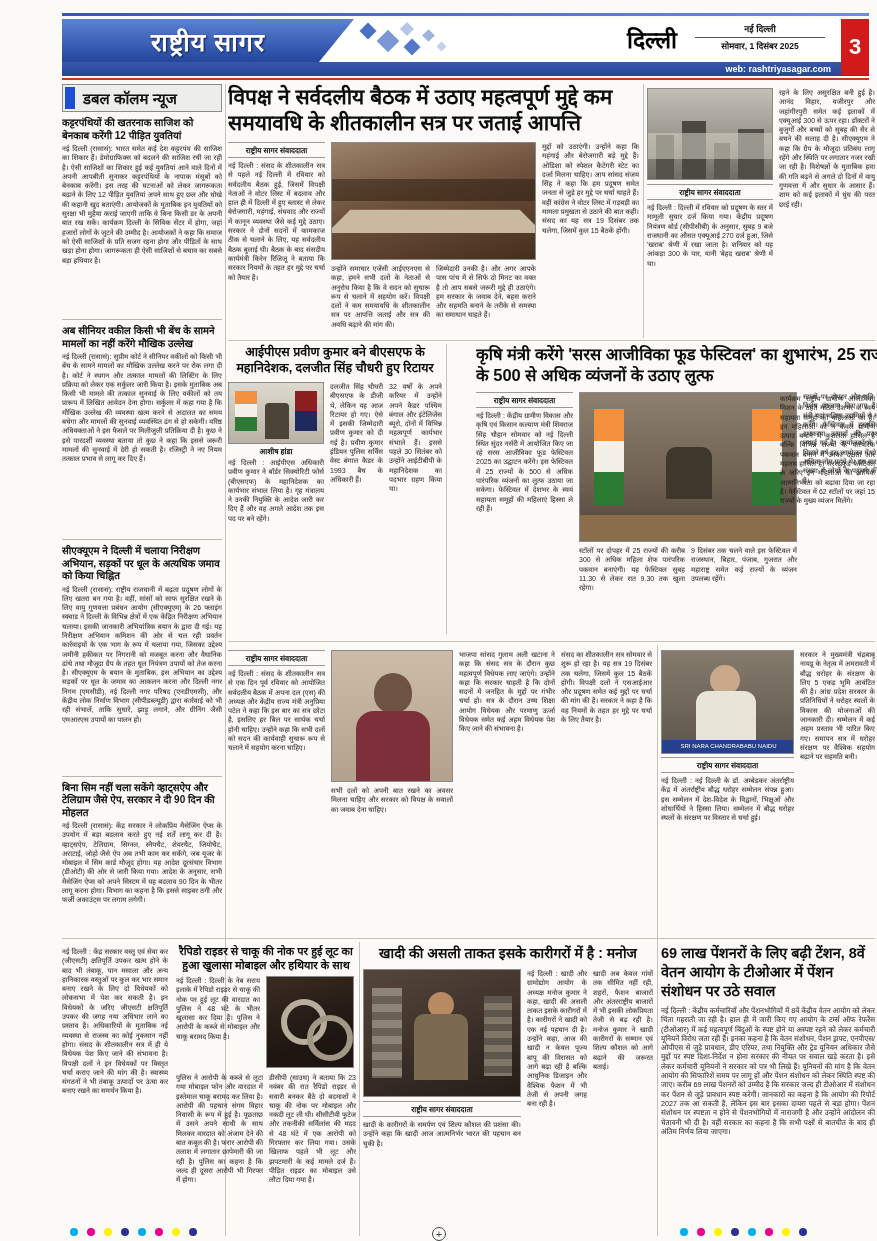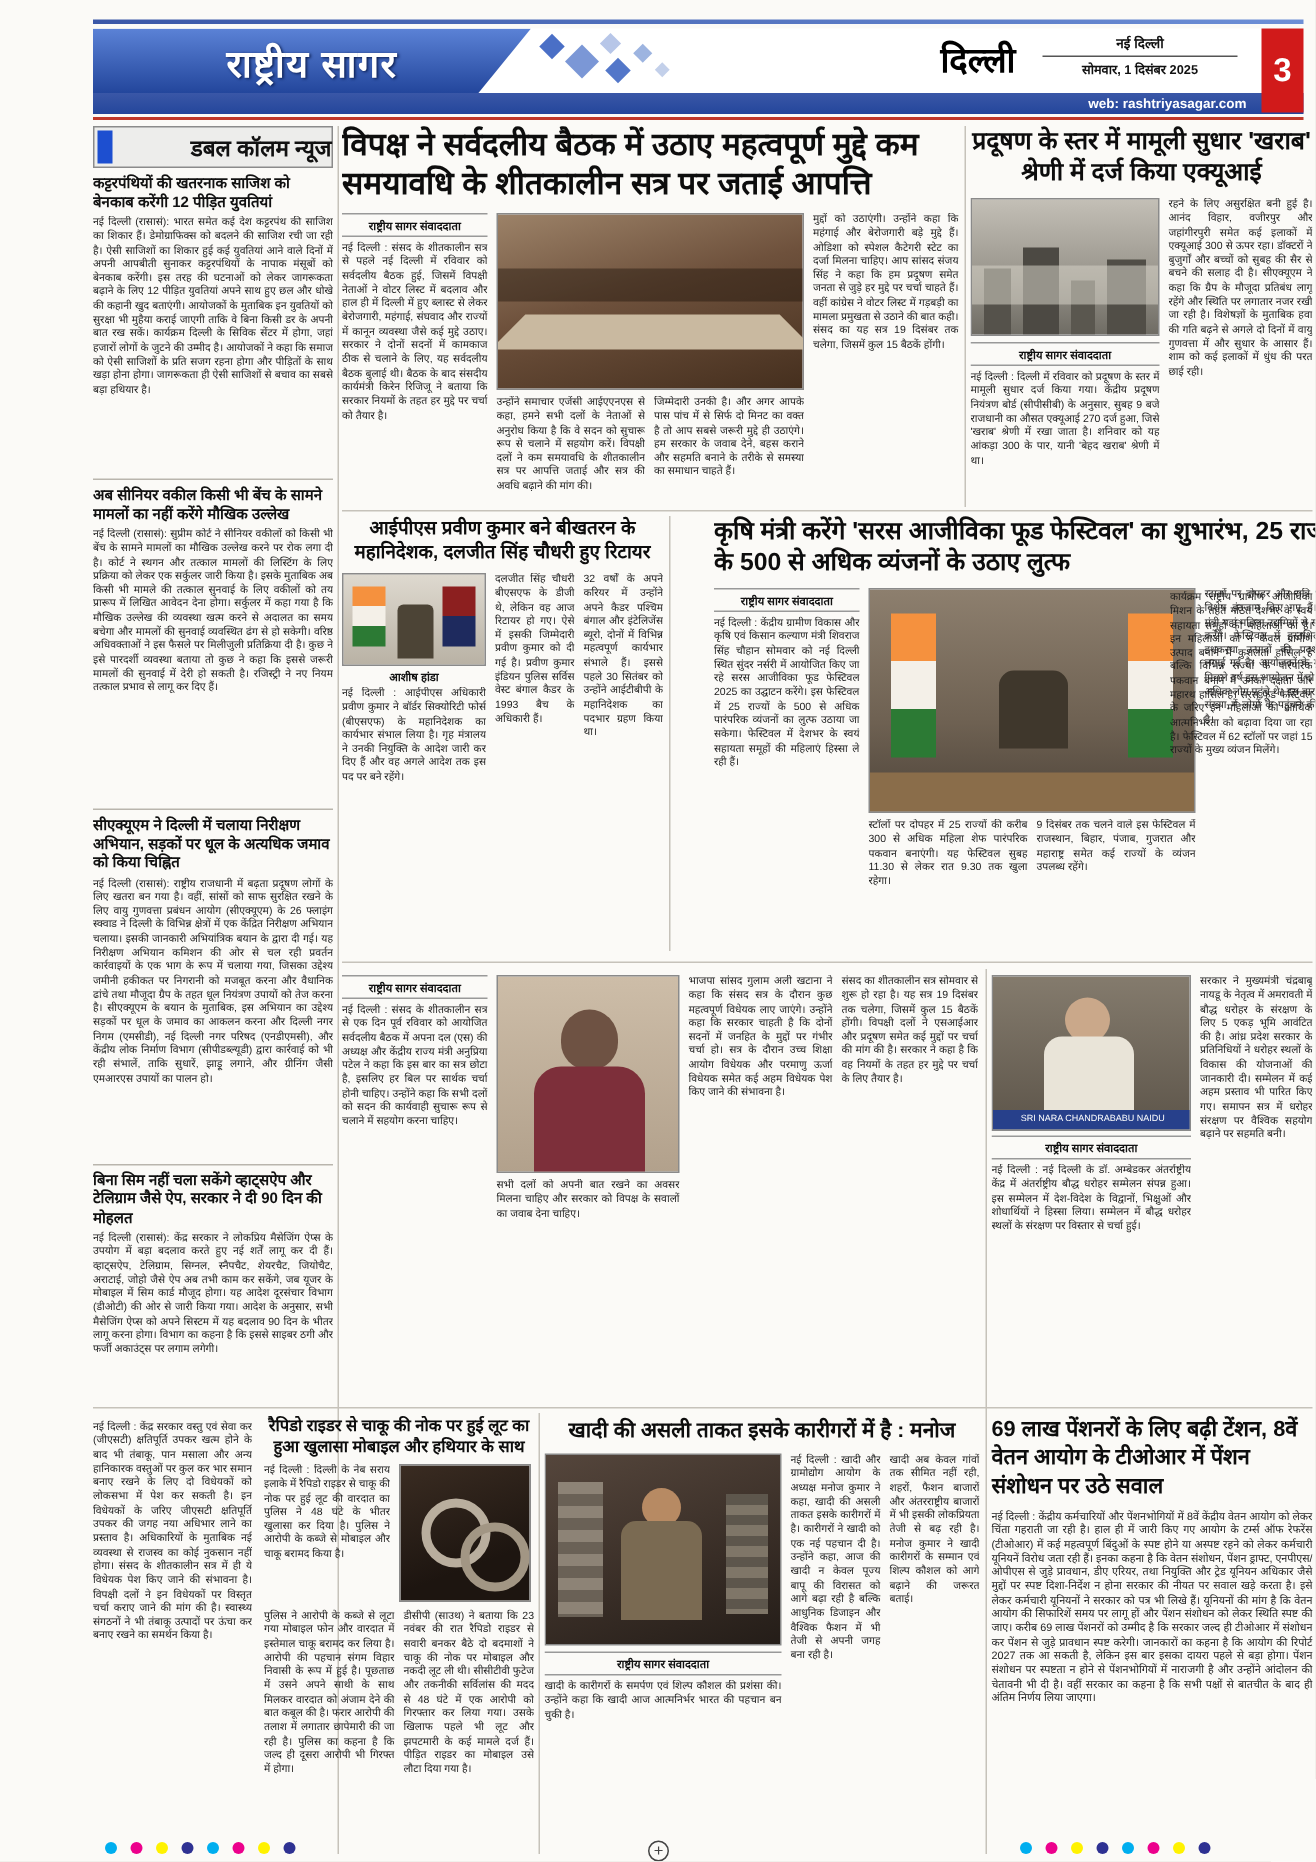--- a/index.html
+++ b/index.html
@@ -31,21 +31,21 @@
   .body-txt{font-size:7px;line-height:9.3px;text-align:justify;color:#1c1c1c;overflow:hidden;}
   .head{font-weight:bold;color:#0d0d0d;overflow:hidden;}
   .byline{font-weight:bold;font-size:7.5px;text-align:center;border-top:1px solid #999;border-bottom:1px solid #999;
      padding:2px 0;margin-bottom:3px;overflow:hidden;white-space:nowrap;}
   .caption{font-weight:bold;font-size:7.5px;text-align:center;padding:2px 0;overflow:hidden;}
   .row{display:flex;gap:6px;}
   .photo{position:relative;overflow:hidden;border:1px solid #8a8a8a;box-sizing:border-box;flex-shrink:0;}
   .lc-box{box-sizing:border-box;}
   .lc-header{border:1px solid #8b8b8b;background:#ededeb;height:26px;display:flex;align-items:center;position:relative;margin-bottom:5px;}
   .lc-header .sq{position:absolute;left:2px;top:2px;bottom:2px;width:10px;background:#1d4fd0;}
-  .lc-header .t{width:100%;text-align:right;font-weight:bold;font-size:15px;margin-left:20px;}
+  .lc-header .t{width:100%;text-align:left;font-weight:bold;font-size:15px;margin-left:20px;}
   .lc-head{font-size:10px;line-height:12.5px;font-weight:bold;margin:3px 0 2px 0;}
   .lc-div{height:1px;background:#b9b5ad;margin:5px 0;}
   .flag3{background:linear-gradient(180deg,#f5913e 33%,#f4f0e8 33%,#f4f0e8 66%,#2c7a34 66%);}
   
   .dots{display:flex;gap:9px;align-items:center;}
   .dot{width:8px;height:8px;border-radius:50%;display:inline-block;}
   .regmark{width:12px;height:12px;border:1px solid #444;border-radius:50%;color:#444;
      display:flex;align-items:center;justify-content:center;font-size:11px;line-height:10px;}
 </style>
 </head>
@@ -124,39 +124,38 @@
         <div class="row" style="margin-top:4px;">
           <div class="body-txt" style="width:99px;height:72px;">उन्होंने समाचार एजेंसी आईएएनएस से कहा, हमने सभी दलों के नेताओं से अनुरोध किया है कि वे सदन को सुचारू रूप से चलाने में सहयोग करें। विपक्षी दलों ने कम समयावधि के शीतकालीन सत्र पर आपत्ति जताई और सत्र की अवधि बढ़ाने की मांग की।</div>
           <div class="body-txt" style="width:100px;height:72px;">जिम्मेदारी उनकी है। और अगर आपके पास पांच में से सिर्फ दो मिनट का वक्त है तो आप सबसे जरूरी मुद्दे ही उठाएंगे। हम सरकार के जवाब देने, बहस कराने और सहमति बनाने के तरीके से समस्या का समाधान चाहते हैं।</div>
         </div>
       </div>
       <div class="body-txt" style="width:97px;height:196px;">मुद्दों को उठाएंगी। उन्होंने कहा कि महंगाई और बेरोजगारी बड़े मुद्दे हैं। ओडिशा को स्पेशल कैटेगरी स्टेट का दर्जा मिलना चाहिए। आप सांसद संजय सिंह ने कहा कि हम प्रदूषण समेत जनता से जुड़े हर मुद्दे पर चर्चा चाहते हैं। वहीं कांग्रेस ने वोटर लिस्ट में गड़बड़ी का मामला प्रमुखता से उठाने की बात कही। संसद का यह सत्र 19 दिसंबर तक चलेगा, जिसमें कुल 15 बैठकें होंगी।</div>
     </div>
   </div>
 
   <div class="abs" style="left:647px;top:84px;width:228px;height:254px;overflow:hidden;">
-    <div class="head" style="font-size:16.5px;line-height:21px;height:44px;text-align:center;">प्रदूषण के स्तर में मामूली सुधार 'खराब' श्रेणी में दर्ज किया एक्यूआई</div>
     <div class="row" style="margin-top:4px;">
       <div style="width:126px;">
         <div class="photo" style="width:126px;height:92px;background:linear-gradient(180deg,#c3bfb6 0%,#9a968d 55%,#6f6c64 100%);">
           <div style="position:absolute;left:8px;bottom:0;width:18px;height:44px;background:#55524b;"></div>
           <div style="position:absolute;left:34px;bottom:0;width:24px;height:58px;background:#4c4943;"></div>
           <div style="position:absolute;left:66px;bottom:0;width:16px;height:36px;background:#5a574f;"></div>
           <div style="position:absolute;left:90px;bottom:0;width:26px;height:50px;background:#514e47;"></div>
           <div style="position:absolute;left:0;bottom:20px;width:126px;height:26px;background:rgba(214,209,198,0.55);"></div>
         </div>
         <div class="byline" style="margin-top:4px;">राष्ट्रीय सागर संवाददाता</div>
         <div class="body-txt" style="height:86px;">नई दिल्ली : दिल्ली में रविवार को प्रदूषण के स्तर में मामूली सुधार दर्ज किया गया। केंद्रीय प्रदूषण नियंत्रण बोर्ड (सीपीसीबी) के अनुसार, सुबह 9 बजे राजधानी का औसत एक्यूआई 270 दर्ज हुआ, जिसे 'खराब' श्रेणी में रखा जाता है। शनिवार को यह आंकड़ा 300 के पार, यानी 'बेहद खराब' श्रेणी में था।</div>
       </div>
       <div class="body-txt" style="width:96px;height:204px;">रहने के लिए असुरक्षित बनी हुई है। आनंद विहार, वजीरपुर और जहांगीरपुरी समेत कई इलाकों में एक्यूआई 300 से ऊपर रहा। डॉक्टरों ने बुजुर्गों और बच्चों को सुबह की सैर से बचने की सलाह दी है। सीएक्यूएम ने कहा कि ग्रैप के मौजूदा प्रतिबंध लागू रहेंगे और स्थिति पर लगातार नजर रखी जा रही है। विशेषज्ञों के मुताबिक हवा की गति बढ़ने से अगले दो दिनों में वायु गुणवत्ता में और सुधार के आसार हैं। शाम को कई इलाकों में धुंध की परत छाई रही।</div>
     </div>
   </div>
 
   <div class="abs" style="left:228px;top:344px;width:214px;height:292px;overflow:hidden;">
-    <div class="head" style="font-size:12.5px;line-height:16px;height:34px;text-align:center;">आईपीएस प्रवीण कुमार बने बीखतरन के महानिदेशक, दलजीत सिंह चौधरी हुए रिटायर</div>
+    <div class="head" style="font-size:12.5px;line-height:16px;height:34px;text-align:center;">आईपीएस प्रवीण कुमार बने बीएसएफ के महानिदेशक, दलजीत सिंह चौधरी हुए रिटायर</div>
     <div class="row" style="margin-top:4px;">
       <div style="width:96px;">
         <div class="photo" style="width:96px;height:62px;background:linear-gradient(180deg,#ded9cf 0%,#b9b2a5 100%);">
           <div class="flag3" style="position:absolute;left:6px;top:8px;width:22px;height:40px;"></div>
           <div style="position:absolute;right:6px;top:8px;width:22px;height:40px;background:linear-gradient(180deg,#8c1f1f 50%,#1e2a5e 50%);"></div>
           <div style="position:absolute;left:36px;top:20px;width:24px;height:36px;background:#4c4436;border-radius:4px 4px 0 0;"></div>
         </div>
         <div class="caption">आशीष हांडा</div>
         <div class="body-txt" style="height:162px;">नई दिल्ली : आईपीएस अधिकारी प्रवीण कुमार ने बॉर्डर सिक्योरिटी फोर्स (बीएसएफ) के महानिदेशक का कार्यभार संभाल लिया है। गृह मंत्रालय ने उनकी नियुक्ति के आदेश जारी कर दिए हैं और वह अगले आदेश तक इस पद पर बने रहेंगे।</div>
       </div>

